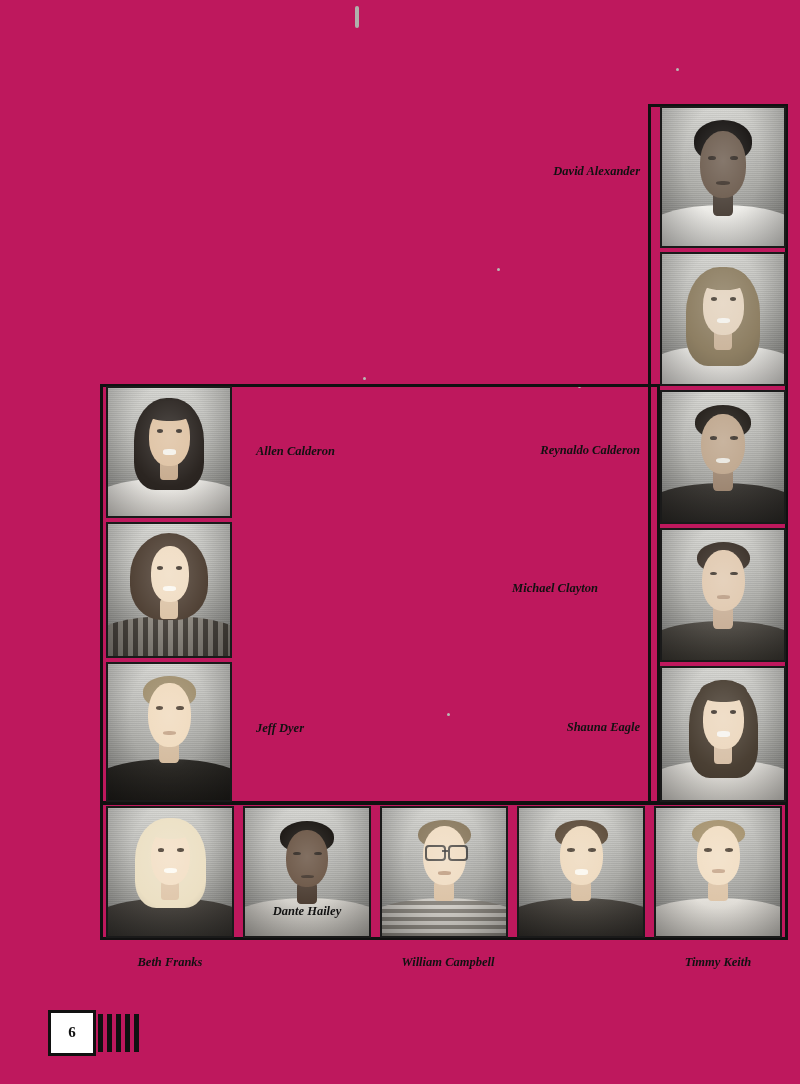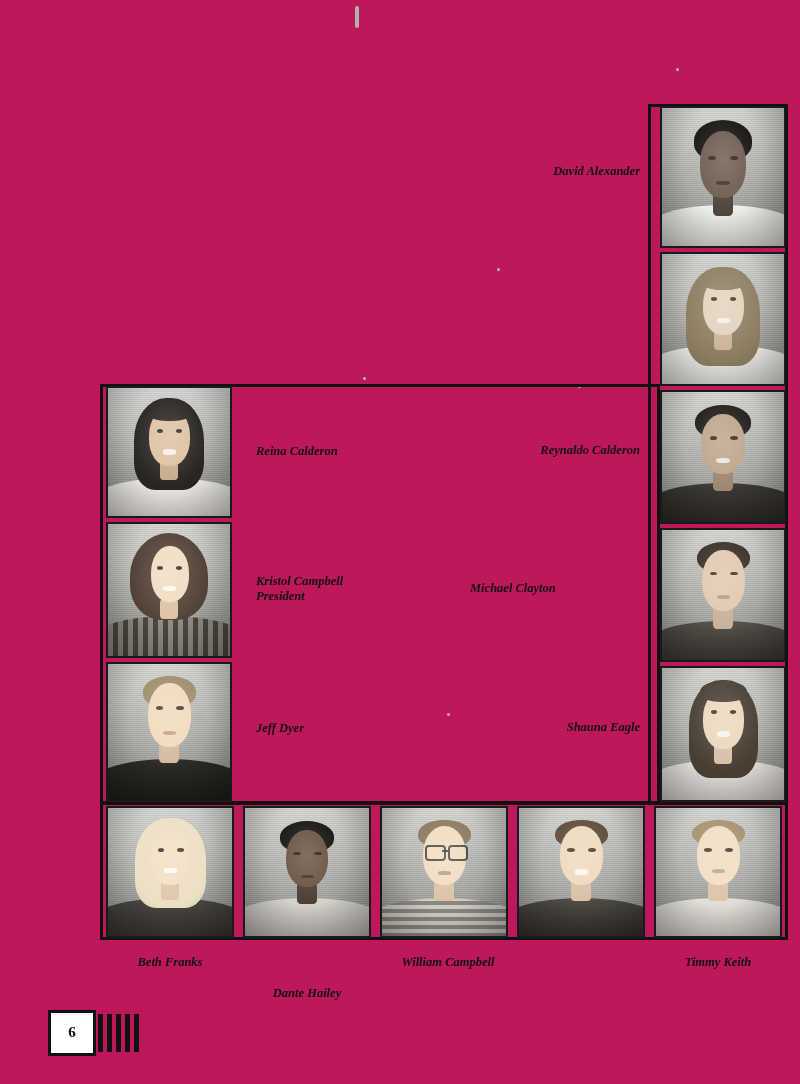--- a/index.html
+++ b/index.html
@@ -232,21 +232,21 @@
         <div class="neck" style="left:42%;top:58%;width:16%;height:18%;background:#c9b098;"></div>
         <div class="hair" style="left:29%;top:9%;width:43%;height:24%;background:#3b3129;"></div>
         <div class="face" style="left:33%;top:15%;width:35%;height:47%;background:#e0c8ae;"></div>
         <div style="position:absolute;left:39%;top:32%;width:6%;height:3%;background:#3c332a;border-radius:50%;"></div>
         <div style="position:absolute;left:56%;top:32%;width:6%;height:3%;background:#3c332a;border-radius:50%;"></div>
         <div style="position:absolute;left:45%;top:50%;width:11%;height:3%;background:#b99b82;border-radius:40%;"></div>
       </div>
       <div class="vignette"></div>
     </div>
   </div>
-  <div class="caption" style="left:470px;top:581px;width:170px;text-align:left;">Michael Clayton</div>
+  <div class="caption" style="left:470px;top:581px;width:170px;text-align:center;">Michael Clayton</div>
 
   <div class="portrait" style="left:660px;top:666px;width:126px;height:136px;">
     <div class="photo">
       <div class="bg"></div>
       <div class="figure">
         <div class="shoulders" style="background:linear-gradient(180deg,#e9e7e2 0%,#cfccc6 100%);"></div>
         <div class="hairlong" style="left:22%;top:9%;width:57%;height:74%;background:#4a3f33;"></div>
         <div class="neck" style="left:43%;top:57%;width:14%;height:16%;background:#d7c0a7;"></div>
         <div class="face" style="left:34%;top:17%;width:33%;height:44%;background:#ecd7bd;"></div>
         <div class="hair" style="left:31%;top:10%;width:39%;height:16%;background:#4a3f33;"></div>
@@ -268,39 +268,37 @@
         <div class="neck" style="left:43%;top:56%;width:14%;height:16%;background:#c7ab8e;"></div>
         <div class="face" style="left:34%;top:16%;width:33%;height:45%;background:#dec1a1;"></div>
         <div class="hair" style="left:31%;top:9%;width:39%;height:17%;background:#2b2521;"></div>
         <div style="position:absolute;left:40%;top:32%;width:5%;height:3%;background:#332a23;border-radius:50%;"></div>
         <div style="position:absolute;left:56%;top:32%;width:5%;height:3%;background:#332a23;border-radius:50%;"></div>
         <div style="position:absolute;left:45%;top:48%;width:11%;height:4%;background:#f4f1ea;border-radius:40%;"></div>
       </div>
       <div class="vignette"></div>
     </div>
   </div>
-  <div class="caption" style="left:256px;top:444px;width:200px;text-align:left;">Reina Calderon</div>
+  <div class="caption" style="left:256px;top:444px;width:200px;text-align:left;">Allen Calderon</div>
 
   <div class="portrait" style="left:106px;top:522px;width:126px;height:136px;">
     <div class="photo">
       <div class="bg"></div>
       <div class="figure">
         <div class="shoulders" style="background:repeating-linear-gradient(90deg,#4a453f 0px,#4a453f 5px,#8f8a82 5px,#8f8a82 10px);"></div>
         <div class="hairlong" style="left:18%;top:7%;width:64%;height:66%;background:#514236;border-radius:50% 50% 40% 40%;"></div>
         <div class="neck" style="left:43%;top:57%;width:14%;height:15%;background:#dcc3a6;"></div>
         <div class="face" style="left:35%;top:17%;width:31%;height:42%;background:#f0dcc2;"></div>
         <div style="position:absolute;left:40%;top:32%;width:5%;height:3%;background:#3b3026;border-radius:50%;"></div>
         <div style="position:absolute;left:56%;top:32%;width:5%;height:3%;background:#3b3026;border-radius:50%;"></div>
         <div style="position:absolute;left:45%;top:47%;width:11%;height:4%;background:#fbf8f1;border-radius:40%;"></div>
       </div>
       <div class="vignette"></div>
     </div>
   </div>
-  <div class="caption" style="left:256px;top:574px;width:200px;text-align:left;">Kristol Campbell
-President</div>
 
   <div class="portrait" style="left:106px;top:662px;width:126px;height:140px;">
     <div class="photo">
       <div class="bg"></div>
       <div class="figure">
         <div class="shoulders" style="background:linear-gradient(180deg,#2e2c28 0%,#1d1b18 100%);"></div>
         <div class="neck" style="left:42%;top:56%;width:16%;height:17%;background:#d4bb9e;"></div>
         <div class="hair" style="left:29%;top:9%;width:43%;height:23%;background:#a08f6e;"></div>
         <div class="face" style="left:33%;top:14%;width:35%;height:47%;background:#f0dabd;"></div>
         <div style="position:absolute;left:39%;top:31%;width:6%;height:3%;background:#4a3c2e;border-radius:50%;"></div>
@@ -338,21 +336,21 @@
         <div class="neck" style="left:42%;top:58%;width:16%;height:17%;background:#4b3c31;"></div>
         <div class="hair" style="left:28%;top:10%;width:44%;height:25%;background:#17130f;"></div>
         <div class="face" style="left:33%;top:17%;width:34%;height:45%;background:#66503f;"></div>
         <div style="position:absolute;left:39%;top:34%;width:6%;height:3%;background:#241c15;border-radius:50%;"></div>
         <div style="position:absolute;left:56%;top:34%;width:6%;height:3%;background:#241c15;border-radius:50%;"></div>
         <div style="position:absolute;left:45%;top:52%;width:11%;height:3%;background:#3b2e24;border-radius:40%;"></div>
       </div>
       <div class="vignette"></div>
     </div>
   </div>
-  <div class="caption center" style="left:237px;top:986px;width:140px;">Dante Hailey</div>
+  <div class="caption center" style="left:237px;top:904px;width:140px;">Dante Hailey</div>
 
   <div class="portrait" style="left:380px;top:806px;width:128px;height:132px;">
     <div class="photo">
       <div class="bg"></div>
       <div class="figure">
         <div class="shoulders" style="background:repeating-linear-gradient(0deg,#cfccc6 0px,#cfccc6 4px,#8b8780 4px,#8b8780 8px);"></div>
         <div class="neck" style="left:42%;top:57%;width:16%;height:16%;background:#dcc3a6;"></div>
         <div class="hair" style="left:29%;top:9%;width:43%;height:22%;background:#8a7a5f;"></div>
         <div class="face" style="left:33%;top:14%;width:35%;height:46%;background:#f0dcc2;"></div>
         <div class="glasses" style="left:35%;top:29%;width:13%;height:9%;"></div>

